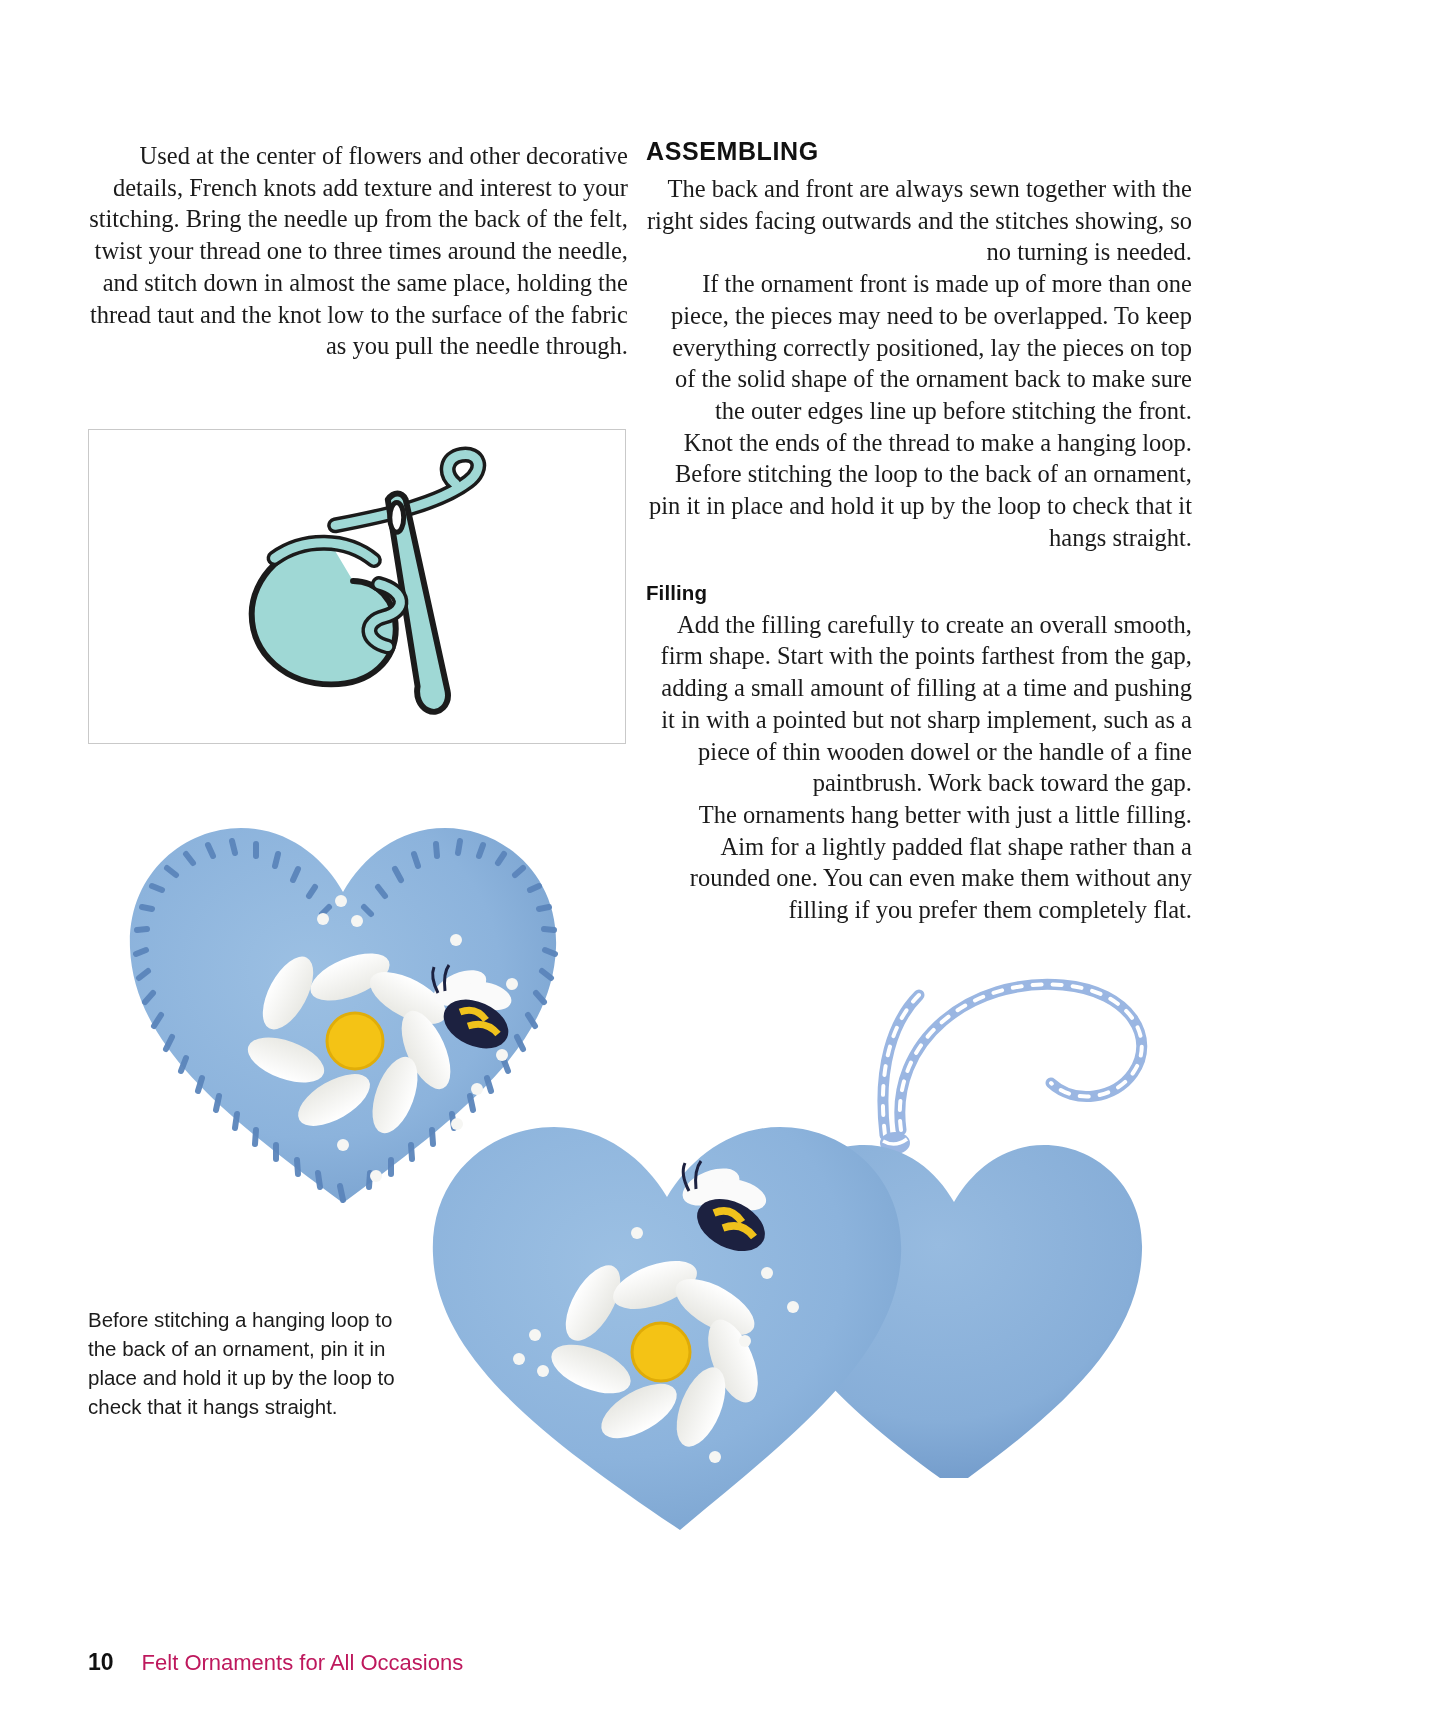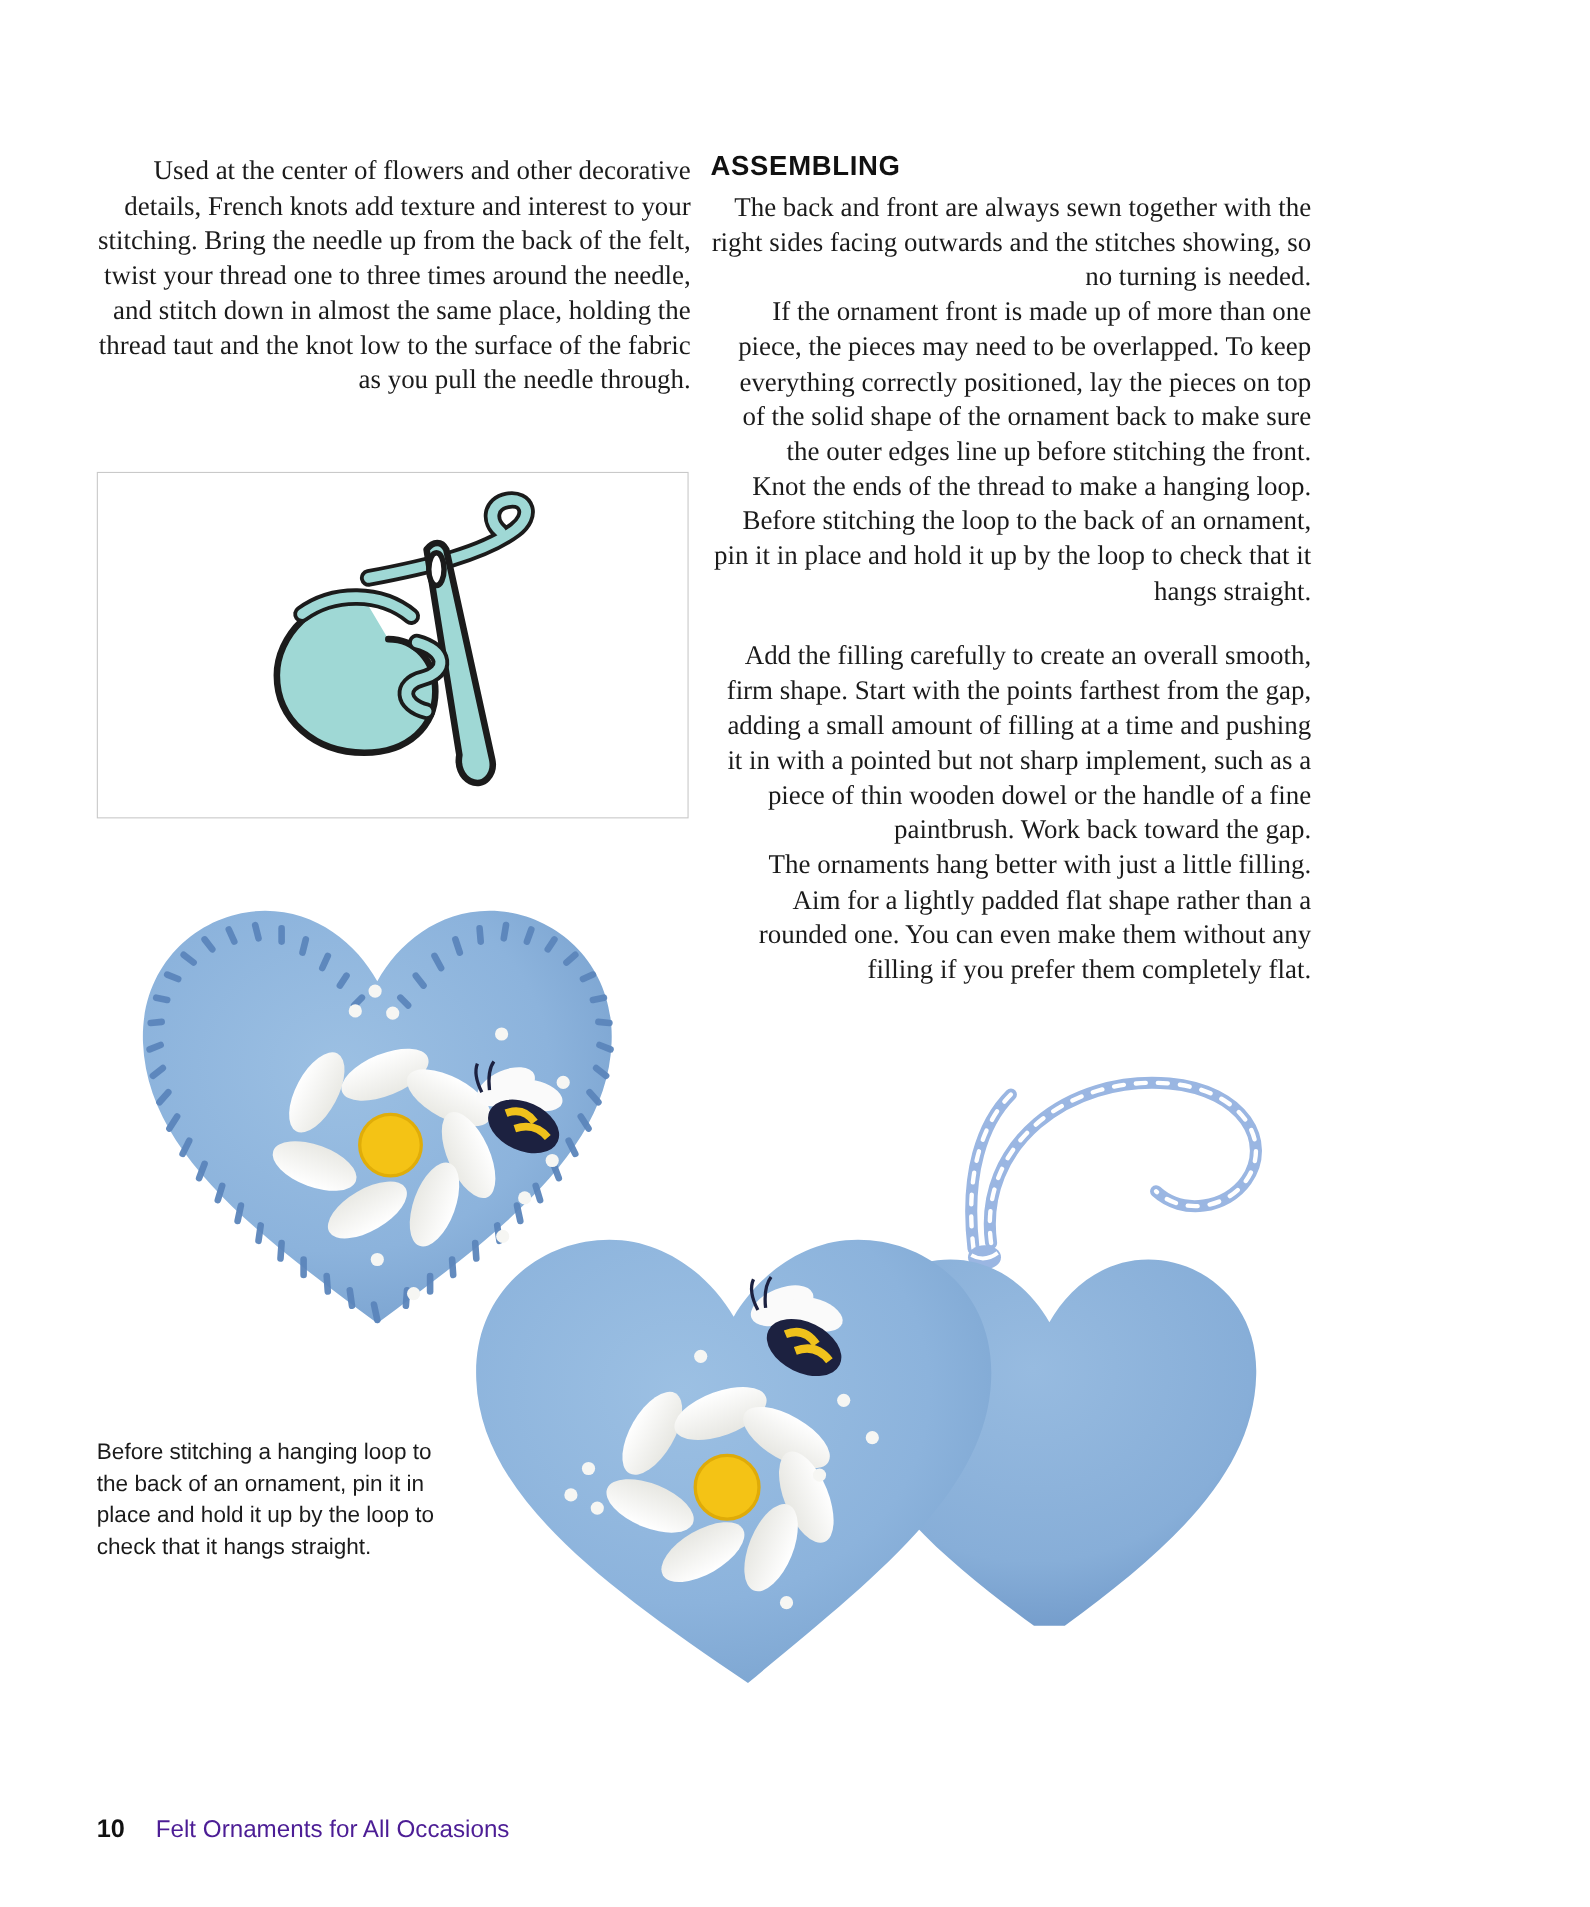--- a/index.html
+++ b/index.html
@@ -120,21 +120,21 @@
     gap: 28px;
     font-family: "Liberation Sans", sans-serif;
   }
   .footer .pg {
     font-size: 23px;
     font-weight: bold;
     color: #111;
   }
   .footer .ttl {
     font-size: 22px;
-    color: #4c1d95;
+    color: #be185d;
   }
 </style>
 </head>
 <body>
 
 <div class="page">
 
   <div class="col-left">
     <p class="body">Used at the center of flowers and other decorative details, French knots add texture and interest to your stitching. Bring the needle up from the back of the felt, twist your thread one to three times around the needle, and stitch down in almost the same place, holding the thread taut and the knot low to the surface of the fabric as you pull the needle through.</p>
   </div>
@@ -180,20 +180,21 @@
       </g>
     </svg>
   </div>
 
   <div class="col-right">
     <h2 class="head">ASSEMBLING</h2>
     <p class="body">The back and front are always sewn together with the right sides facing outwards and the stitches showing, so no turning is needed.</p>
     <p class="body">If the ornament front is made up of more than one piece, the pieces may need to be overlapped. To keep everything correctly positioned, lay the pieces on top of the solid shape of the ornament back to make sure the outer edges line up before stitching the front.</p>
     <p class="body">Knot the ends of the thread to make a hanging loop. Before stitching the loop to the back of an ornament, pin it in place and hold it up by the loop to check that it hangs straight.</p>
     <div class="spacer-block"></div>
+    <h3 class="sub">Filling</h3>
     <p class="body">Add the filling carefully to create an overall smooth, firm shape. Start with the points farthest from the gap, adding a small amount of filling at a time and pushing it in with a pointed but not sharp implement, such as a piece of thin wooden dowel or the handle of a fine paintbrush. Work back toward the gap.</p>
     <p class="body">The ornaments hang better with just a little filling. Aim for a lightly padded flat shape rather than a rounded one. You can even make them without any filling if you prefer them completely flat.</p>
   </div>
 
   <div class="photo-heart-single">
     <svg viewBox="0 0 470 430" preserveAspectRatio="xMidYMid meet">
       <defs>
         <radialGradient id="feltG" cx="42%" cy="38%" r="72%">
           <stop offset="0%" stop-color="#9cc0e3"></stop>
           <stop offset="62%" stop-color="#8cb3dc"></stop>

